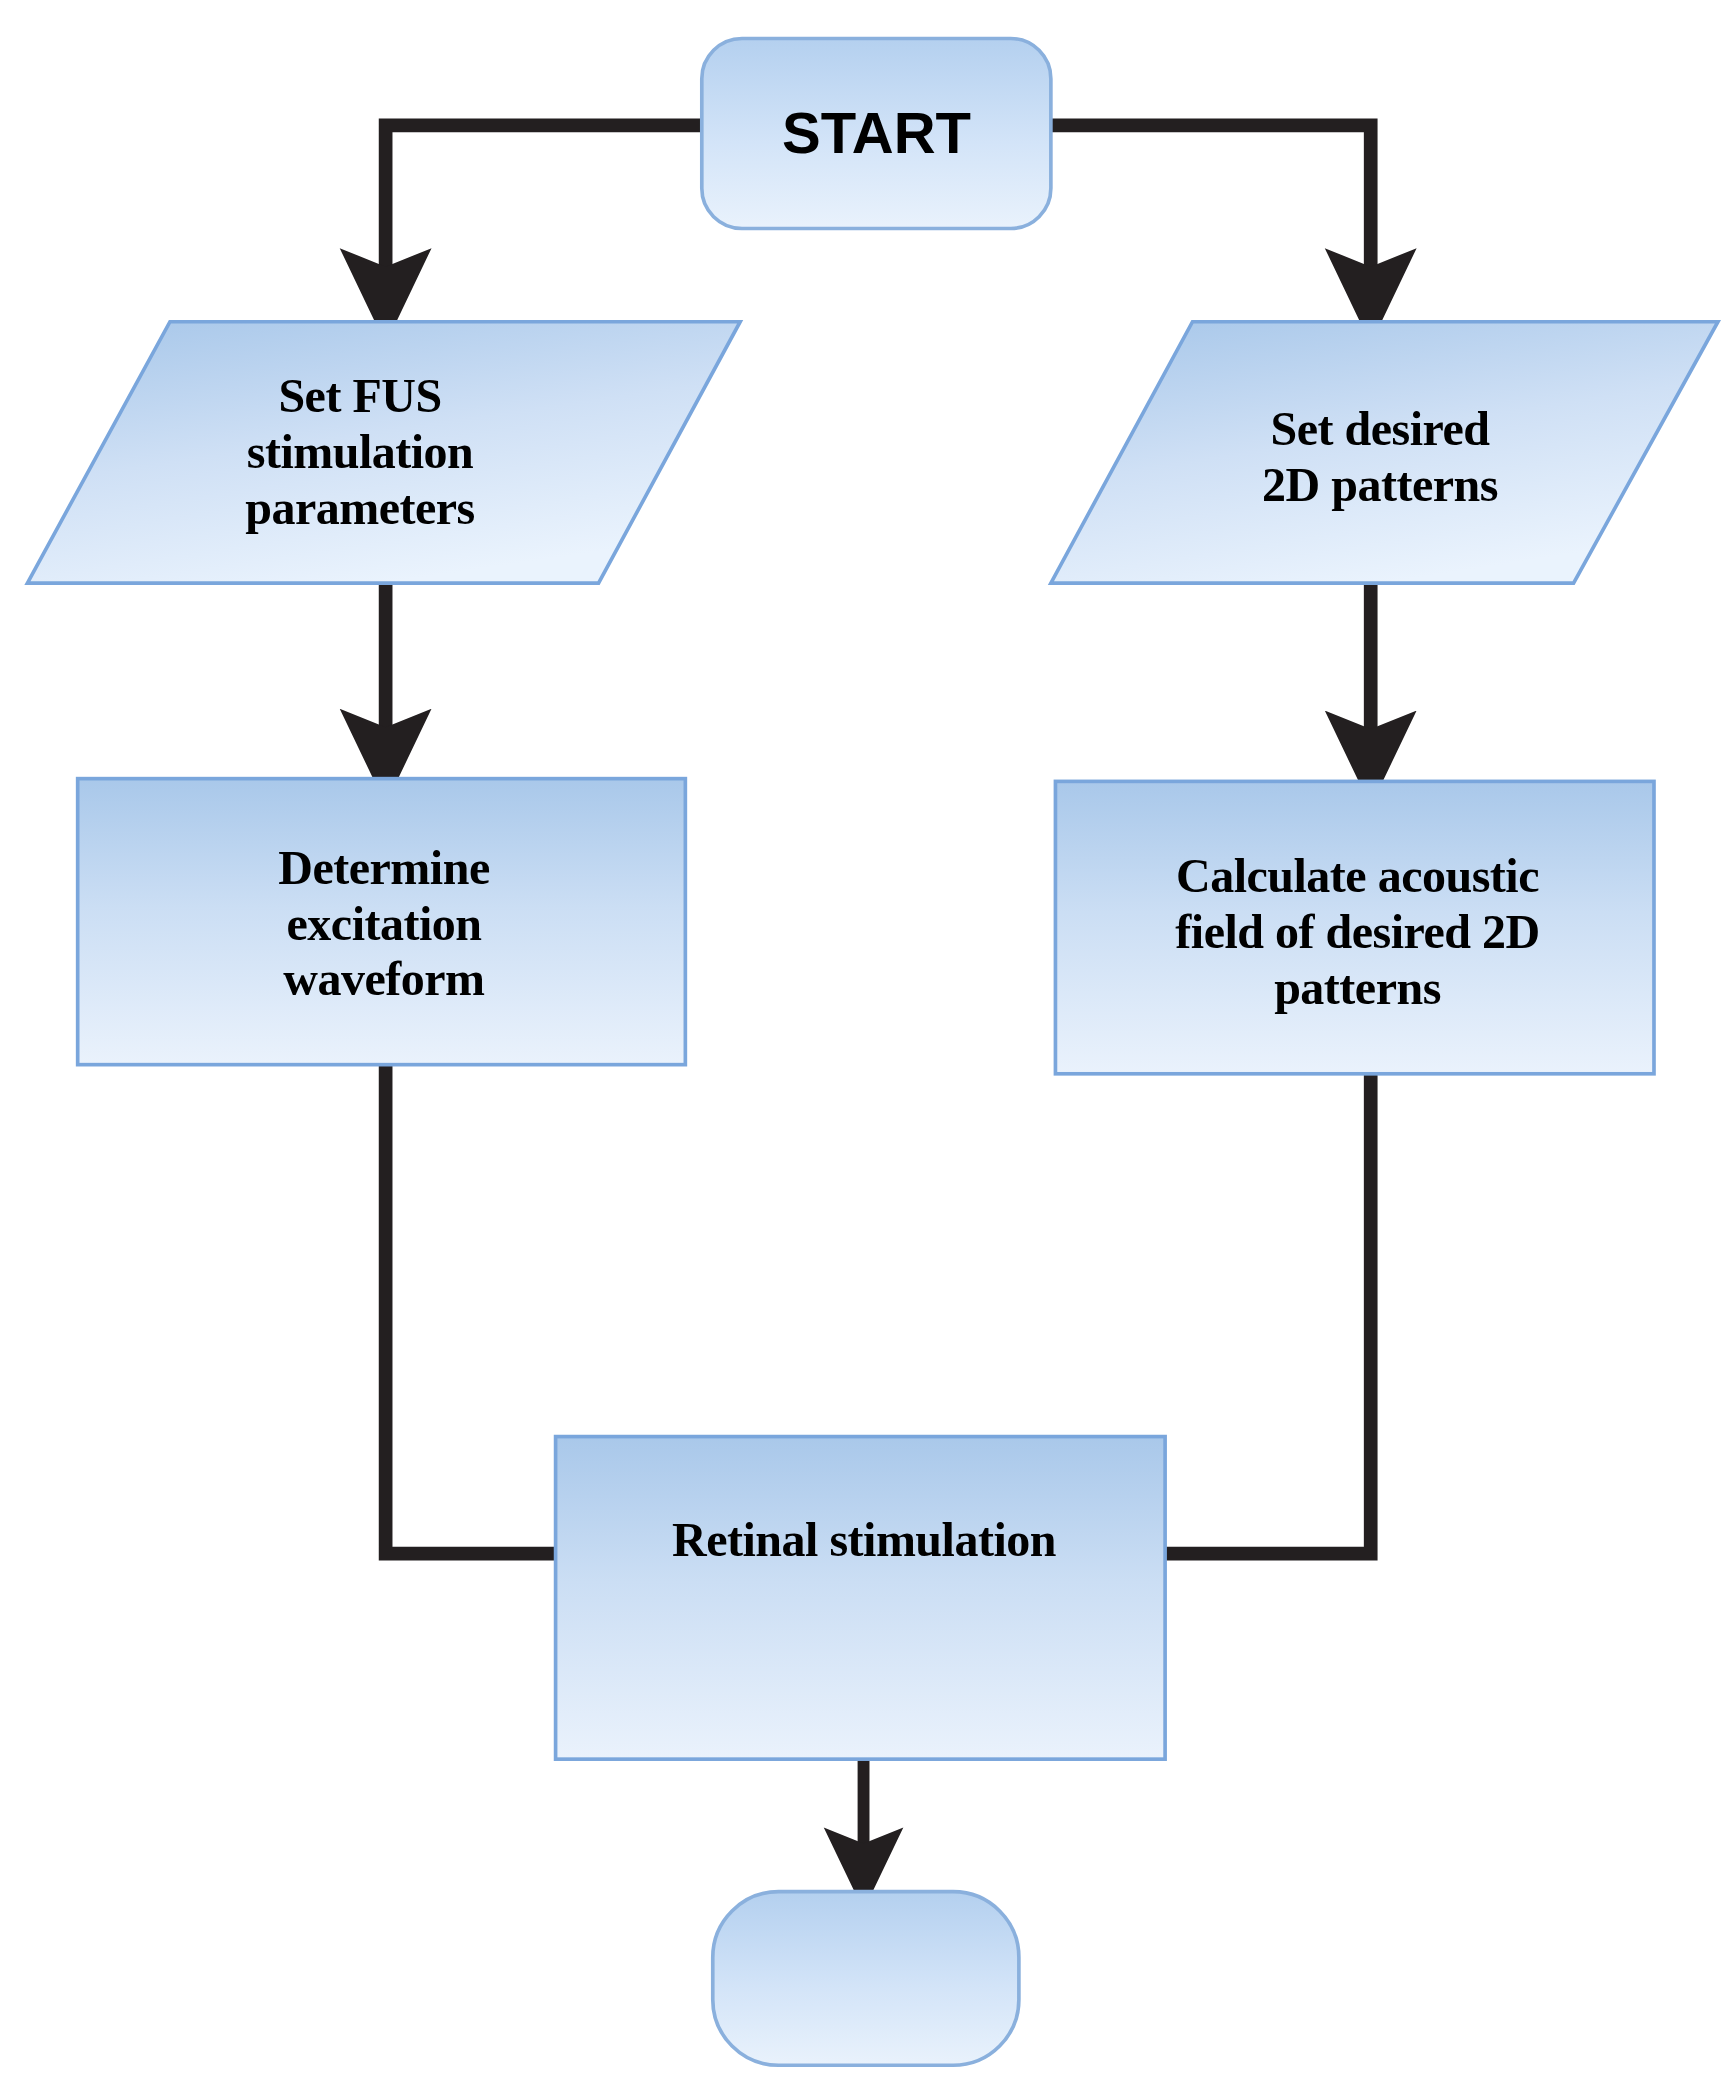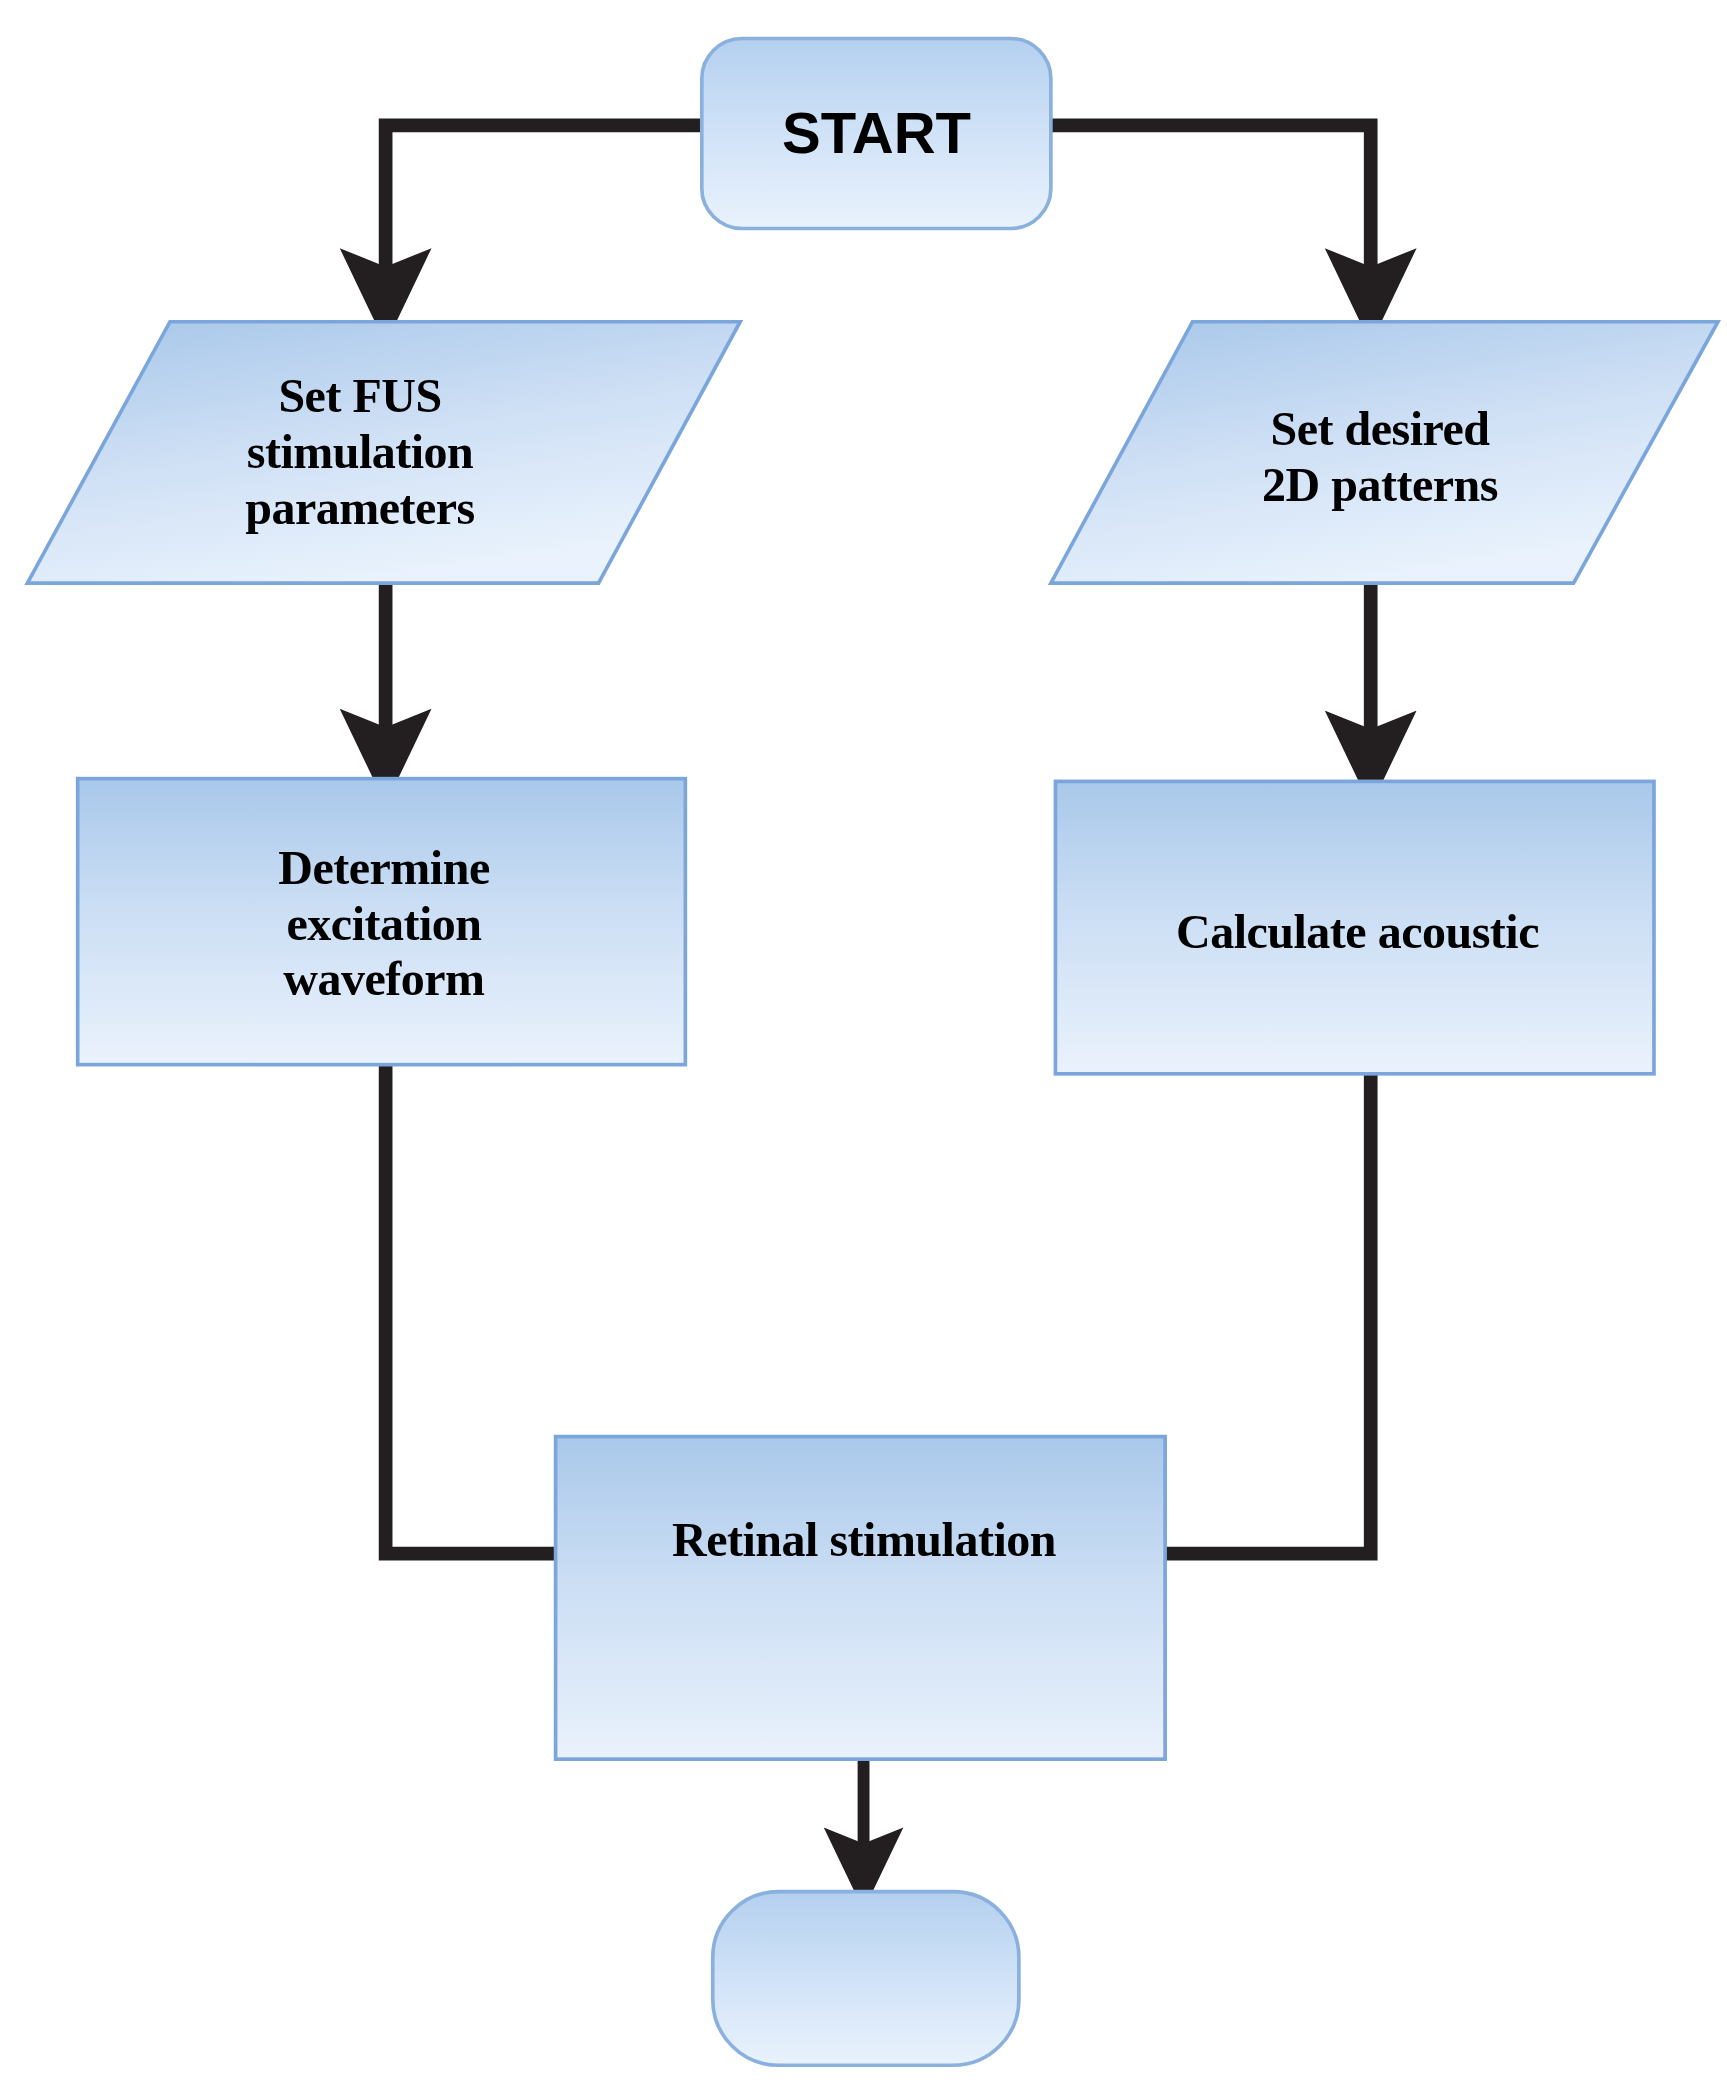--- a/index.html
+++ b/index.html
@@ -140,20 +140,22 @@
     <div>
       <div>Determine</div>
       <div>excitation</div>
       <div>waveform</div>
     </div>
   </div>
 
   <div id="label-calculate" class="node-label process-label">
     <div>
       <div>Calculate acoustic</div>
+      <div>field of desired 2D</div>
+      <div>patterns</div>
     </div>
   </div>
 
   <div id="label-retinal" class="node-label process-label">Retinal stimulation</div>
 
 
 </div>
 
 
 </body></html>

